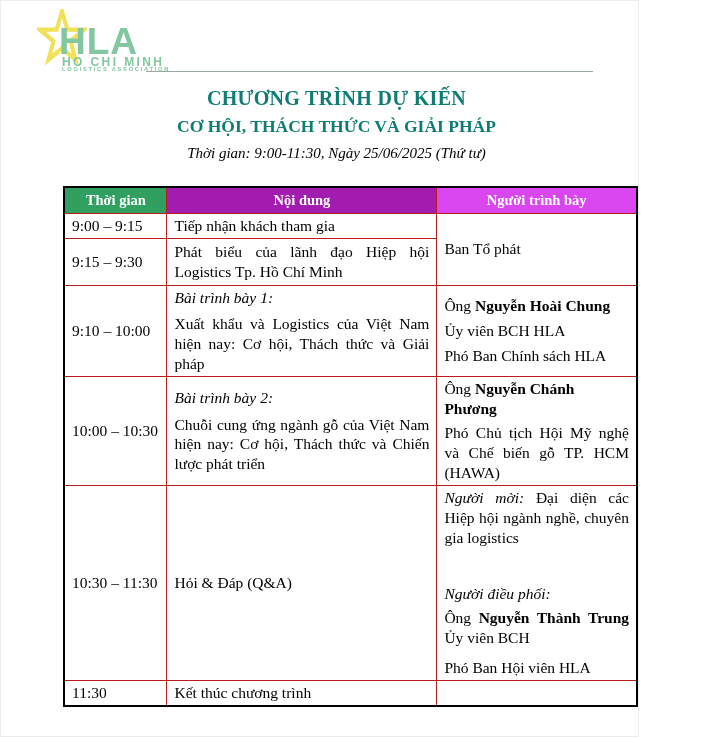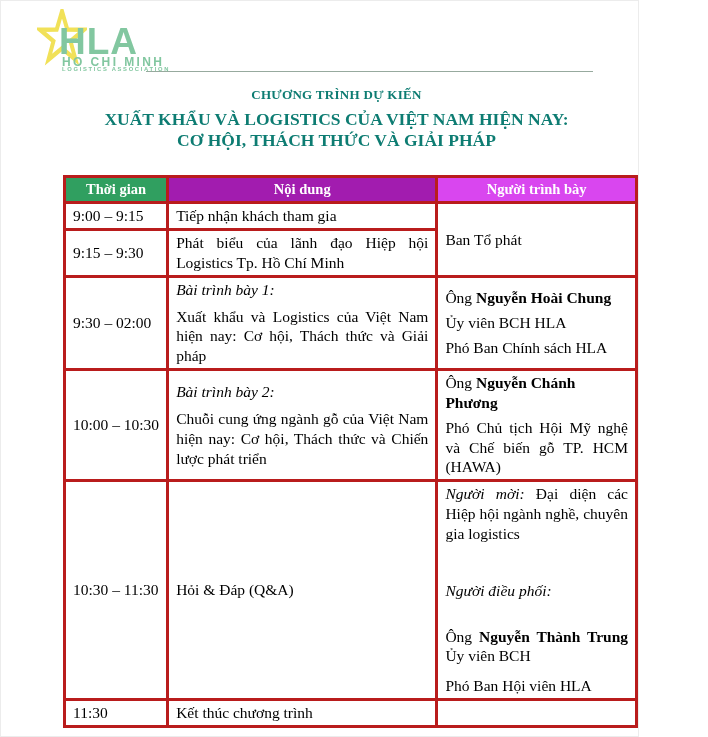--- a/index.html
+++ b/index.html
@@ -29,76 +29,76 @@
   }
   .logo-line2{
     position:absolute;left:25px;top:59px;
     font-family:"Liberation Sans","DejaVu Sans",sans-serif;
     font-weight:bold;font-size:5.8px;letter-spacing:1.7px;
   }
   .logo-rule{position:absolute;left:109px;top:64px;width:447px;height:1px;background:#97aa9e;}
 
   
   .heading{padding:86px 0 0 34px;text-align:center;}
-  .t1{font-size:13px;font-weight:bold;letter-spacing:.3px;margin:0 0 6px 0;}
+  .t1{font-size:20px;font-weight:bold;letter-spacing:.3px;margin:0 0 6px 0;}
   .t2{font-size:16.5px;font-weight:bold;margin:0 0 4px 0;}
   .t3{font-size:17.5px;font-weight:bold;line-height:21px;margin:0;}
   .date-line{font-size:15px;font-style:italic;color:#000;margin:8px 0 0 0;}
 
   
   table.program{
     border-collapse:collapse;
     margin:24px 0 0 62px;
     table-layout:fixed;
     border:2px solid #000;
   }
   table.program th,table.program td{
-    border:3px solid #b91c1c;
+    border:1px solid #b91c1c;
     font-size:15.5px;
     line-height:1.28;
     padding:2px 7px;
     vertical-align:middle;
     overflow:hidden;
   }
   table.program th{
     color:#fff;font-weight:bold;font-size:14.5px;
     text-align:center;padding:2px 2px;
   }
   td.time{text-align:left;padding:2px 2px;white-space:nowrap;}
   td p{margin:0;}
   .it{font-style:italic;}
   .just{text-align:justify;}
   .lbl{margin-bottom:7px !important;}
   td.presenter p{margin-bottom:5px;}
   td.presenter p:last-child{margin-bottom:0;}
   td.guest-cell{vertical-align:top;padding-top:6px;padding-bottom:6px;}
   td.guest-cell .guest-para{margin-bottom:37px;}
-  td.guest-cell .mod-label{margin-bottom:26px;}
+  td.guest-cell .mod-label{margin-bottom:4px;}
   td.guest-cell .mod-para{margin-bottom:10px;}
   b{font-weight:bold;}
 </style>
 </head>
 <body>
 
 <div class="page">
 
   <div class="logo">
     <svg class="logo-star" width="50" height="58" viewBox="0 0 100 100" preserveAspectRatio="none">
       <polygon points="50,4 60.6,35.4 93.7,35.8 67.1,55.6 77,87.2 50,68 23,87.2 32.9,55.6 6.3,35.8 39.4,35.4" fill="#ffffff" stroke="#F1E158" stroke-width="8" stroke-linejoin="miter"></polygon>
     </svg>
     <div class="logo-acronym" style="color:#82C7A0">HLA</div>
     <div class="logo-line1" style="color:#82C7A0">HO CHI MINH</div>
     <div class="logo-line2" style="color:#82C7A0">LOGISTICS ASSOCIATION</div>
     <div class="logo-rule"></div>
   </div>
 
   <div class="heading">
     <p class="t1" style="color:#0D7C72">CHƯƠNG TRÌNH DỰ KIẾN</p>
-    <p class="t3" style="color:#0D7C72">XUẤT KHẨU VÀ LOGISTICS CỦA VIỆT NAM HIỆN NAY:</p>
     <p class="t3" style="color:#0D7C72">CƠ HỘI, THÁCH THỨC VÀ GIẢI PHÁP</p>
+    <p class="date-line">Thời gian: 9:00-11:30, Ngày 25/06/2025 (Thứ tư)</p>
   </div>
 
   <table class="program">
     <colgroup>
       <col style="width:103px">
         <col style="width:276px">
         <col style="width:204px">
     </colgroup>
     <thead>
       <tr style="height:26px">
@@ -113,21 +113,21 @@
         <td>Tiếp nhận khách tham gia</td>
         <td rowspan="2">Ban Tổ phát</td>
       </tr>
 
       <tr style="height:47px">
         <td class="time">9:15 – 9:30</td>
         <td class="just">Phát biểu của lãnh đạo Hiệp hội Logistics Tp. Hồ Chí Minh</td>
       </tr>
 
       <tr style="height:72px">
-        <td class="time">9:30 – 02:00</td>
+        <td class="time">9:10 – 10:00</td>
         <td>
           <p class="it lbl">Bài trình bày 1:</p>
           <p class="just">Xuất khẩu và Logistics của Việt Nam hiện nay: Cơ hội, Thách thức và Giải pháp</p>
         </td>
         <td class="presenter">
           <p><span>Ông </span><b>Nguyễn Hoài Chung</b></p>
           <p>Ủy viên BCH HLA</p>
           <p>Phó Ban Chính sách HLA</p>
         </td>
       </tr>

